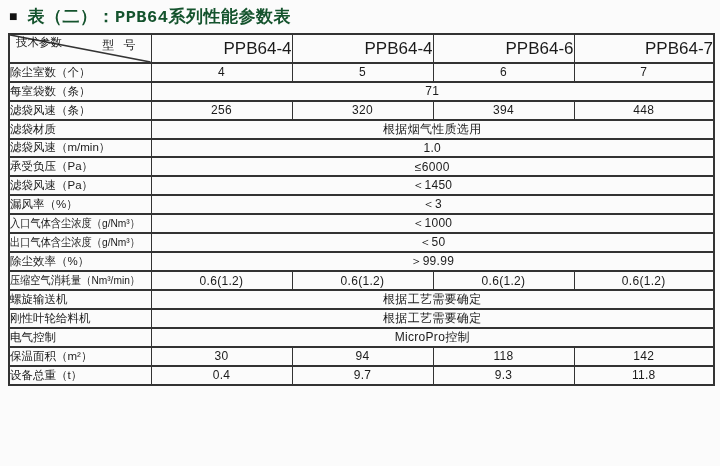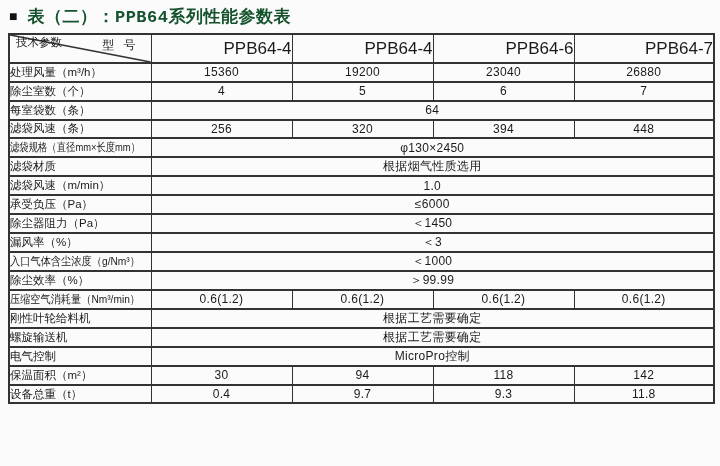--- a/index.html
+++ b/index.html
@@ -129,89 +129,82 @@
           <span class="corner-bottom">技术参数</span>
         </td>
         <td class="head-cell">PPB64-4</td>
         <td class="head-cell">PPB64-4</td>
         <td class="head-cell">PPB64-6</td>
         <td class="head-cell">PPB64-7</td>
       </tr>
     </thead>
     <tbody>
         <tr>
-          <td class="label-cell"><span class="fit">处理风量（m³/h）</span></td>
-          <td class="value-cell">15360</td>
-          <td class="value-cell">19200</td>
-          <td class="value-cell">23040</td>
-          <td class="value-cell">26880</td>
-        </tr>
-        <tr>
           <td class="label-cell"><span class="fit">除尘室数（个）</span></td>
           <td class="value-cell">4</td>
           <td class="value-cell">5</td>
           <td class="value-cell">6</td>
           <td class="value-cell">7</td>
         </tr>
         <tr>
           <td class="label-cell"><span class="fit">每室袋数（条）</span></td>
-          <td class="value-cell" colspan="4">64</td>
+          <td class="value-cell" colspan="4">71</td>
         </tr>
         <tr>
           <td class="label-cell"><span class="fit">滤袋风速（条）</span></td>
           <td class="value-cell">256</td>
           <td class="value-cell">320</td>
           <td class="value-cell">394</td>
           <td class="value-cell">448</td>
         </tr>
         <tr>
-          <td class="label-cell"><span class="fit" style="transform-origin: left center; transform: scaleX(0.812262);">滤袋规格（直径mm×长度mm）</span></td>
-          <td class="value-cell" colspan="4">φ130×2450</td>
-        </tr>
-        <tr>
           <td class="label-cell"><span class="fit">滤袋材质</span></td>
           <td class="value-cell" colspan="4">根据烟气性质选用</td>
         </tr>
         <tr>
           <td class="label-cell"><span class="fit">滤袋风速（m/min）</span></td>
           <td class="value-cell" colspan="4">1.0</td>
         </tr>
         <tr>
           <td class="label-cell"><span class="fit">承受负压（Pa）</span></td>
           <td class="value-cell" colspan="4">≤6000</td>
         </tr>
         <tr>
-          <td class="label-cell"><span class="fit">除尘器阻力（Pa）</span></td>
+          <td class="label-cell"><span class="fit">滤袋风速（Pa）</span></td>
           <td class="value-cell" colspan="4">＜1450</td>
         </tr>
         <tr>
           <td class="label-cell"><span class="fit">漏风率（%）</span></td>
           <td class="value-cell" colspan="4">＜3</td>
         </tr>
         <tr>
           <td class="label-cell"><span class="fit" style="transform-origin: left center; transform: scaleX(0.888509);">入口气体含尘浓度（g/Nm³）</span></td>
           <td class="value-cell" colspan="4">＜1000</td>
         </tr>
         <tr>
+          <td class="label-cell"><span class="fit" style="transform-origin: left center; transform: scaleX(0.888509);">出口气体含尘浓度（g/Nm³）</span></td>
+          <td class="value-cell" colspan="4">＜50</td>
+        </tr>
+        <tr>
           <td class="label-cell"><span class="fit">除尘效率（%）</span></td>
           <td class="value-cell" colspan="4">＞99.99</td>
         </tr>
         <tr>
           <td class="label-cell"><span class="fit" style="transform-origin: left center; transform: scaleX(0.884636);">压缩空气消耗量（Nm³/min）</span></td>
           <td class="value-cell">0.6(1.2)</td>
           <td class="value-cell">0.6(1.2)</td>
           <td class="value-cell">0.6(1.2)</td>
           <td class="value-cell">0.6(1.2)</td>
         </tr>
         <tr>
+          <td class="label-cell"><span class="fit">螺旋输送机</span></td>
+          <td class="value-cell" colspan="4">根据工艺需要确定</td>
+        </tr>
+        <tr>
           <td class="label-cell"><span class="fit">刚性叶轮给料机</span></td>
-          <td class="value-cell" colspan="4">根据工艺需要确定</td>
-        </tr>
-        <tr>
-          <td class="label-cell"><span class="fit">螺旋输送机</span></td>
           <td class="value-cell" colspan="4">根据工艺需要确定</td>
         </tr>
         <tr>
           <td class="label-cell"><span class="fit">电气控制</span></td>
           <td class="value-cell" colspan="4">MicroPro控制</td>
         </tr>
         <tr>
           <td class="label-cell"><span class="fit">保温面积（m²）</span></td>
           <td class="value-cell">30</td>
           <td class="value-cell">94</td>

